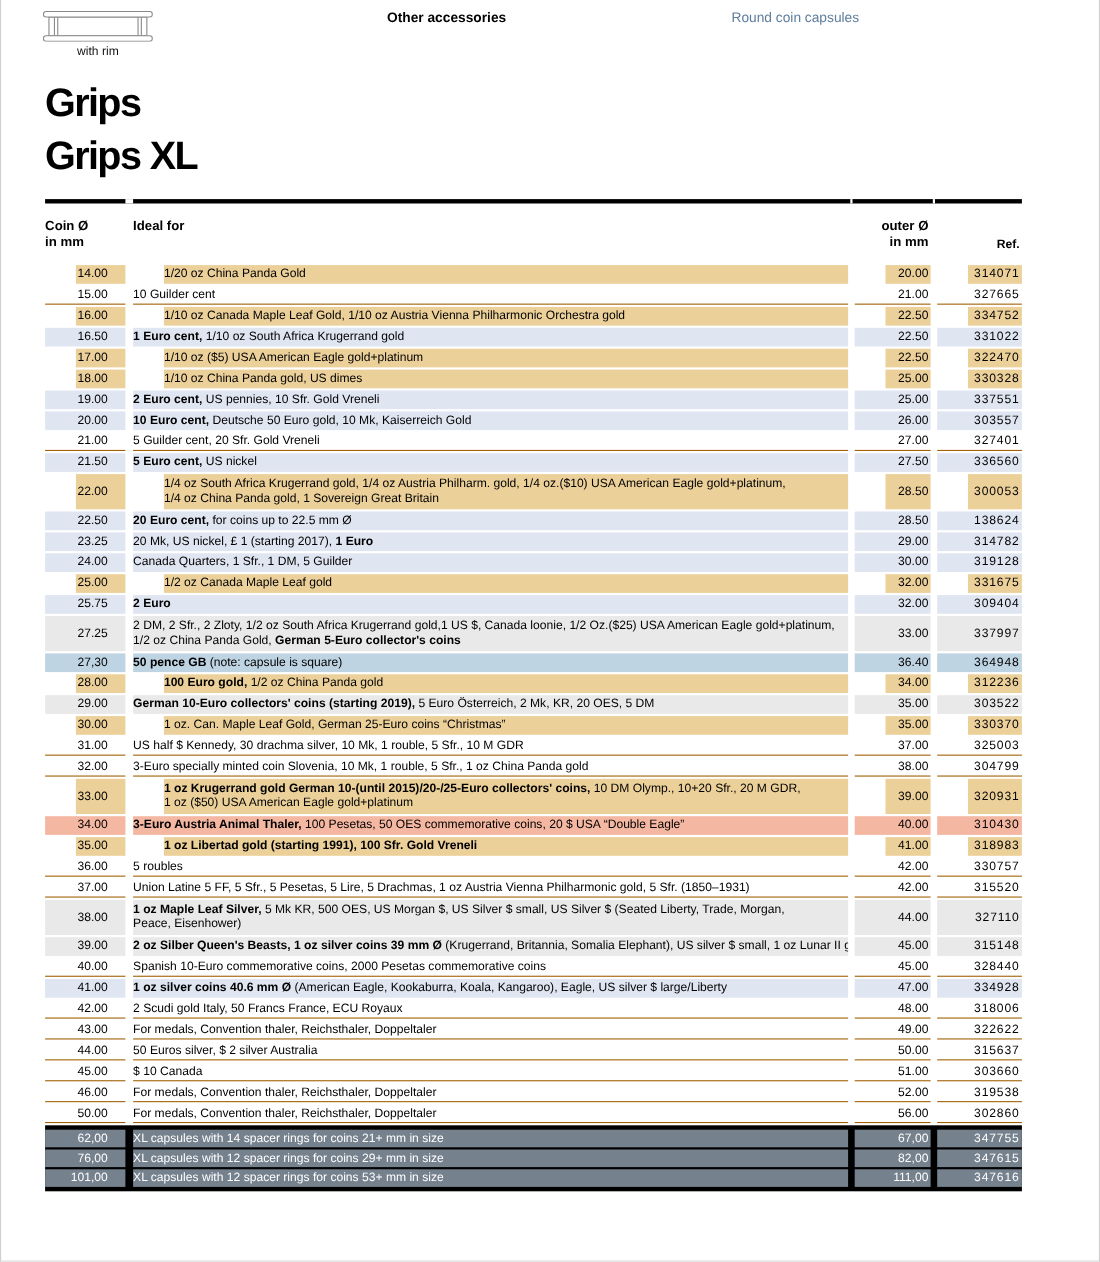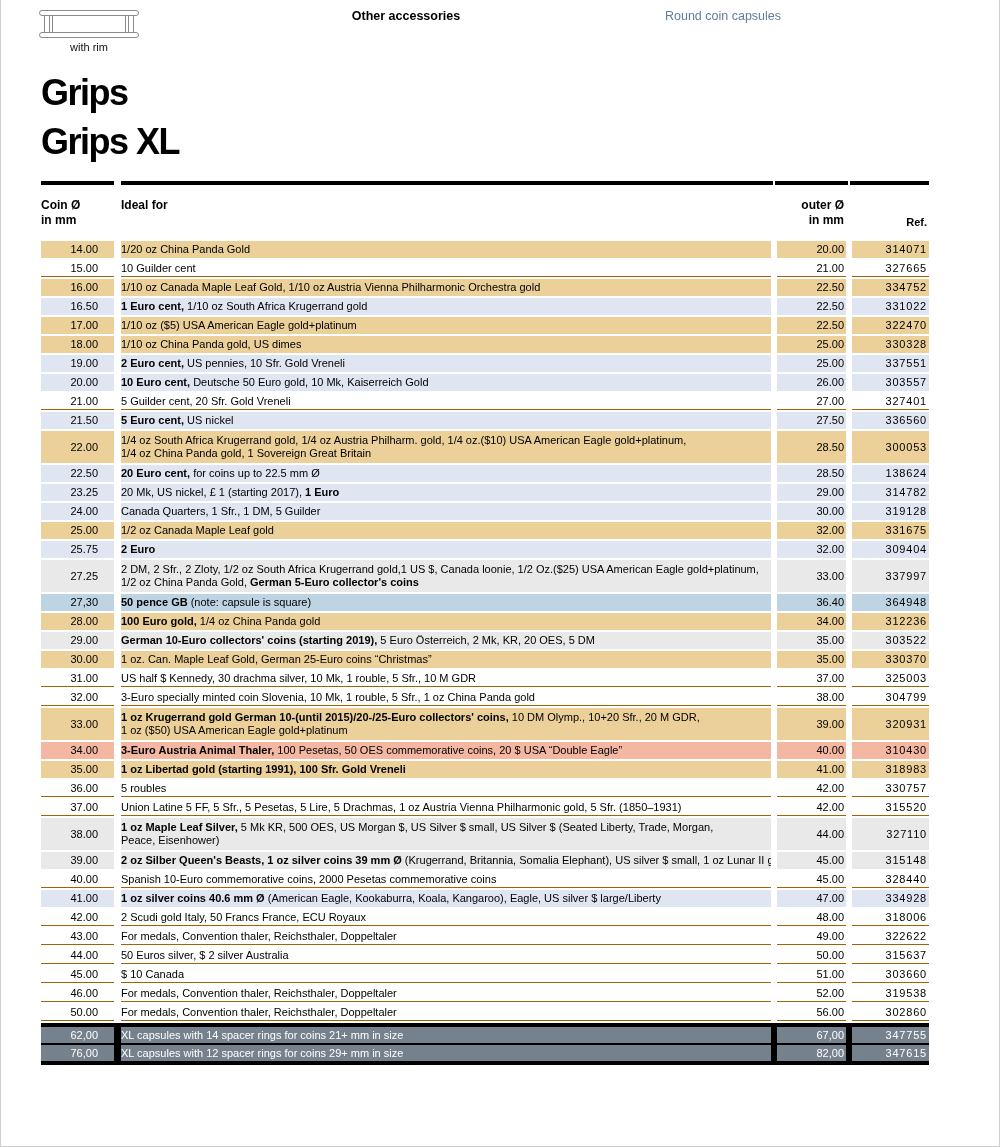--- a/index.html
+++ b/index.html
@@ -35,21 +35,21 @@
        justify-content:flex-end;padding-right:2px;}
   .row{height:17px;margin-bottom:2px;}
   .row.double{height:32px;}
   .cell{box-sizing:border-box;display:flex;flex-direction:column;justify-content:center;
         font-size:11px;line-height:13px;}
   .c1{grid-column:1;align-items:flex-end;padding-right:16px;}
   .c2{grid-column:3;overflow:hidden;}
   .c3{grid-column:5;align-items:flex-end;padding-right:2px;}
   .c4{grid-column:7;align-items:flex-end;padding-right:2px;letter-spacing:0.8px;}
   .line{white-space:nowrap;}
-  .bg-tan .cell{background:var(--tan,#ecd09a);}
+  .bg-tan .cell{background:var(--tan,#ecd09a);margin-left:28px;}
   .bg-blue .cell{background:var(--blue,#dfe5f1);}
   .bg-gray .cell{background:var(--gray,#e9e9e9);}
   .bg-bluedark .cell{background:var(--bluedark,#bfd4e3);}
   .bg-salmon .cell{background:var(--salmon,#f4b7a1);}
   .bg-white .cell{background:#fff;border-bottom:1px solid #a16207;}
   .xl-section{background:#000;padding:4px 0;}
   .xl-section .row{margin-bottom:2px;background:#000;}
   .xl-section .row:last-child{margin-bottom:0;}
   .xl-section .row{height:16px;}
   .bg-slate .cell{background:var(--slate,#76818e);color:#fff;}
@@ -244,21 +244,21 @@
           <div class="cell c1">27,30</div>
           <div class="cell c2">
             <div class="line"><b>50 pence GB</b><span> (note: capsule is square)</span></div>
           </div>
           <div class="cell c3">36.40</div>
           <div class="cell c4">364948</div>
         </div>
         <div class="grid row bg-tan">
           <div class="cell c1">28.00</div>
           <div class="cell c2">
-            <div class="line"><b>100 Euro gold,</b><span> 1/4 oz China Panda gold</span></div>
+            <div class="line"><b>100 Euro gold,</b><span> 1/2 oz China Panda gold</span></div>
           </div>
           <div class="cell c3">34.00</div>
           <div class="cell c4">312236</div>
         </div>
         <div class="grid row bg-gray">
           <div class="cell c1">29.00</div>
           <div class="cell c2">
             <div class="line"><b>German 10-Euro collectors' coins (starting 2019),</b><span> 5 Euro Österreich, 2 Mk, KR, 20 OES, 5 DM</span></div>
           </div>
           <div class="cell c3">35.00</div>
@@ -422,17 +422,25 @@
           <div class="cell c4">347755</div>
         </div>
         <div class="grid row bg-slate">
           <div class="cell c1">76,00</div>
           <div class="cell c2">
             <div class="line"><span>XL capsules with 12 spacer rings for coins 29+ mm in size</span></div>
           </div>
           <div class="cell c3">82,00</div>
           <div class="cell c4">347615</div>
         </div>
+        <div class="grid row bg-slate">
+          <div class="cell c1">101,00</div>
+          <div class="cell c2">
+            <div class="line"><span>XL capsules with 12 spacer rings for coins 53+ mm in size</span></div>
+          </div>
+          <div class="cell c3">111,00</div>
+          <div class="cell c4">347616</div>
+        </div>
       </div>
   </div>
 
   <div class="watermark">www.ay.by</div>
 </div>
 
 </body></html>

